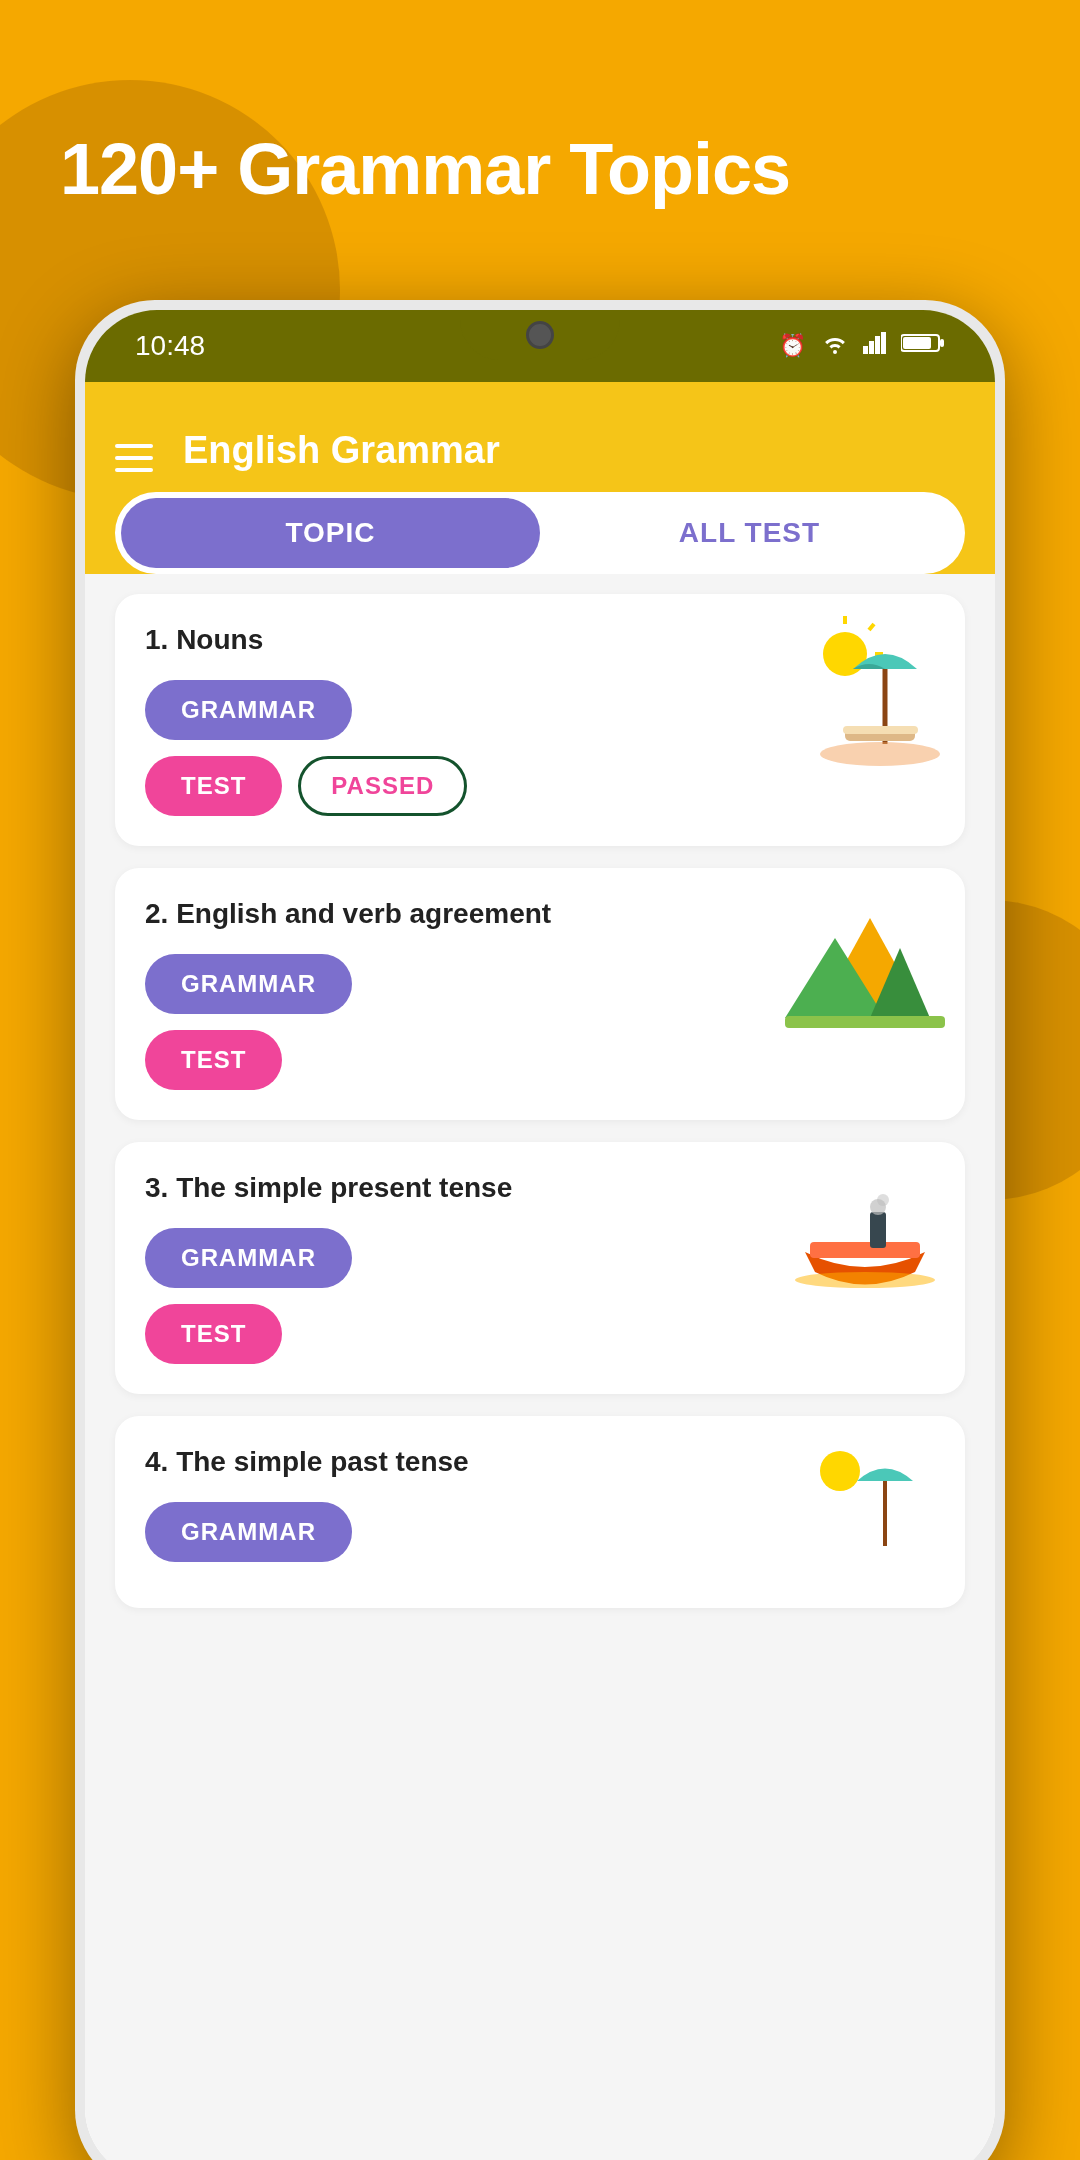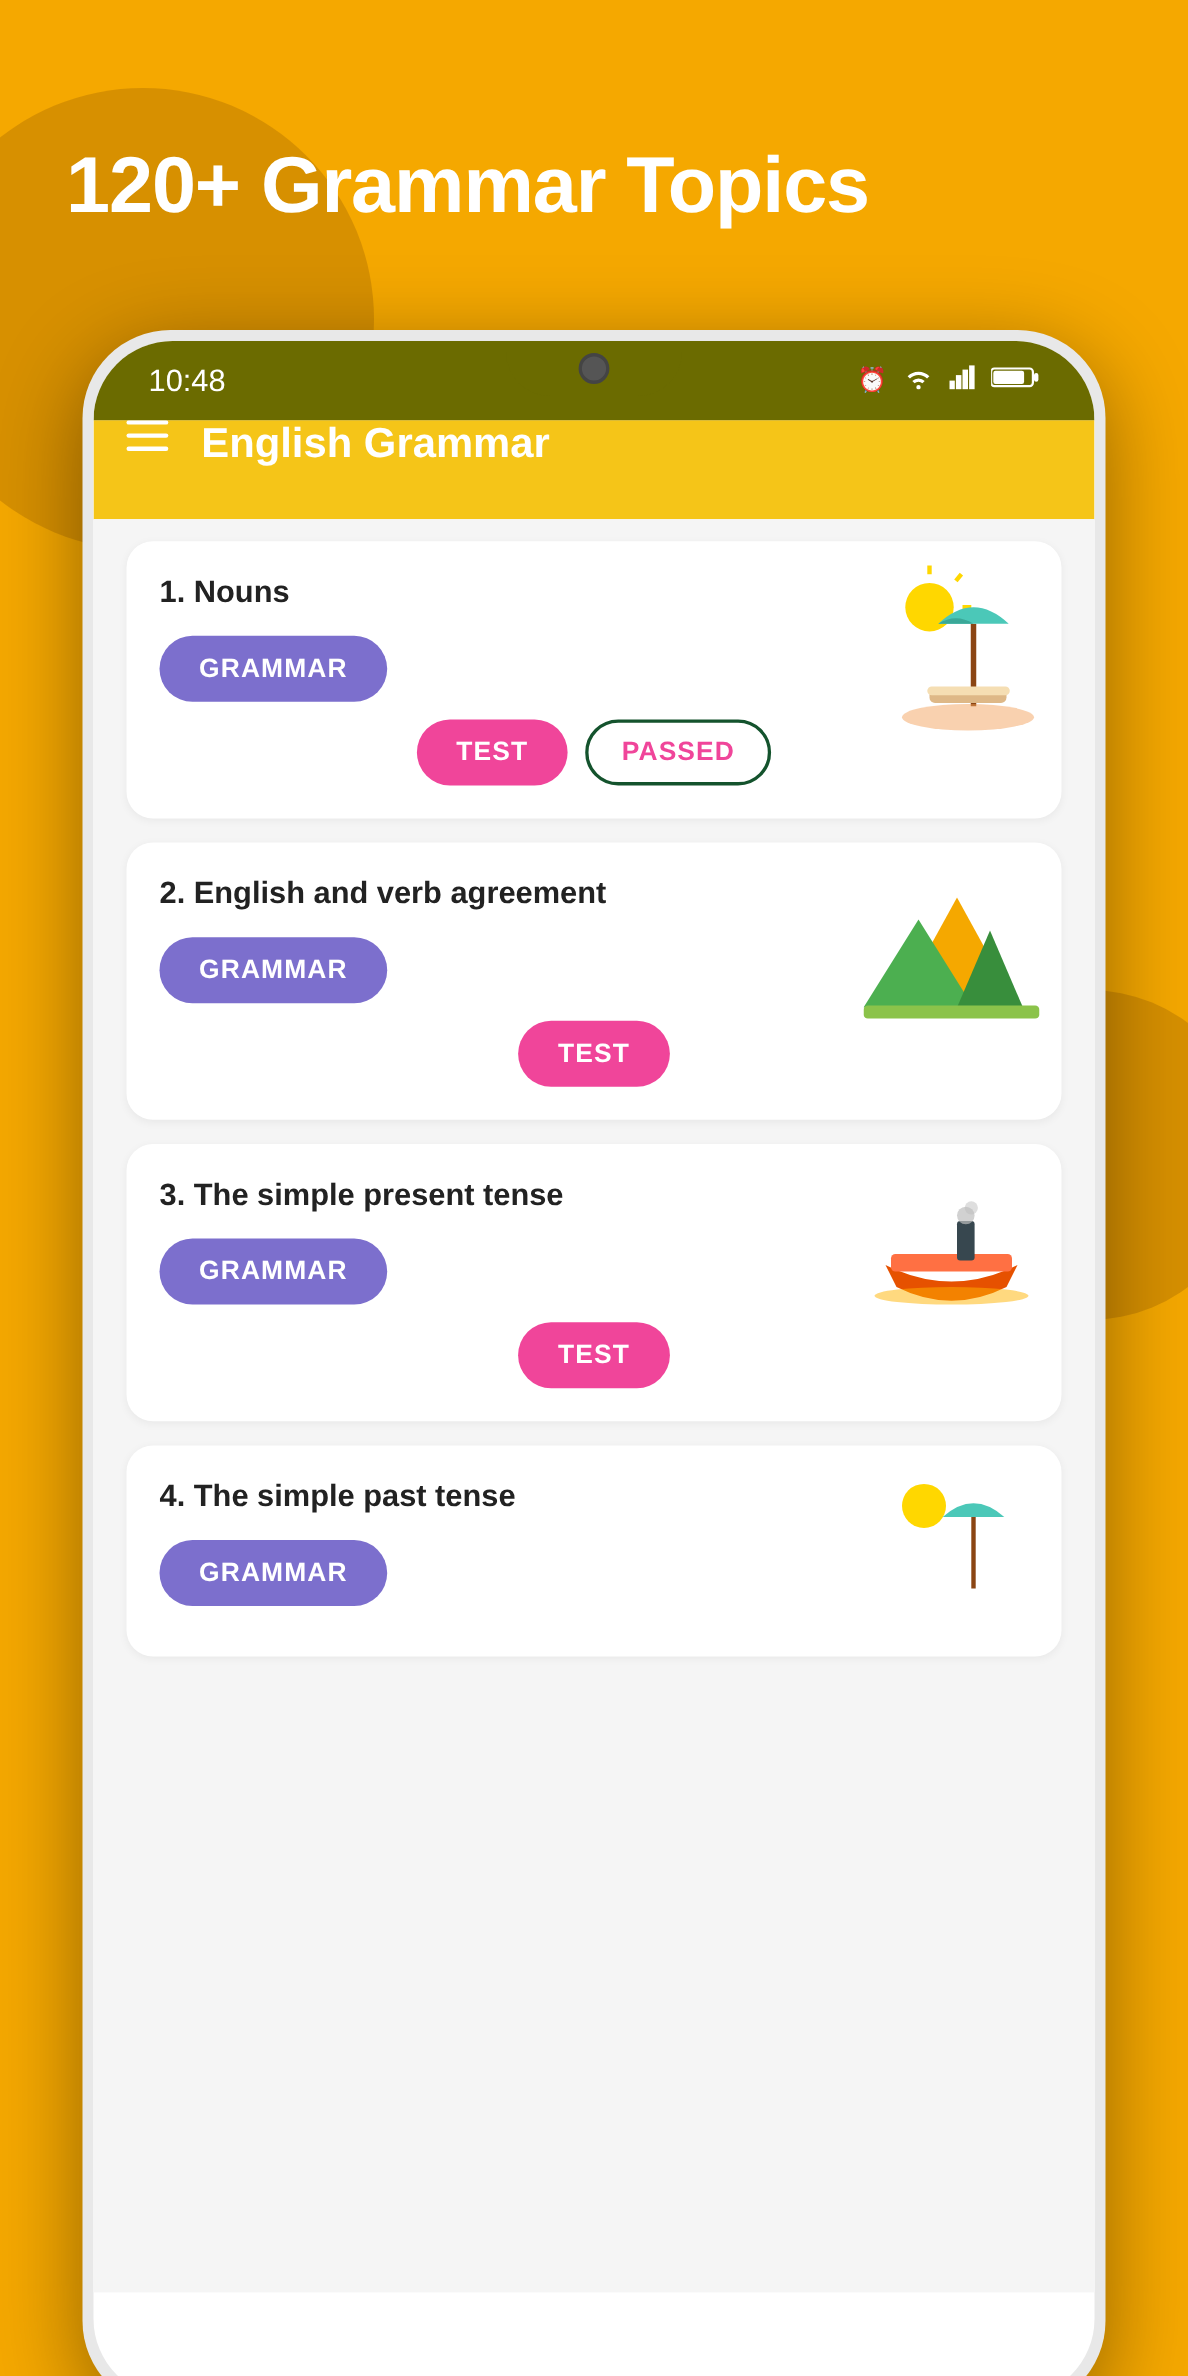--- a/index.html
+++ b/index.html
@@ -118,21 +118,21 @@
       background: #555;
       border-radius: 50%;
       border: 3px solid #444;
     }
 
     
     .app-bar {
       background: #F5C518;
       height: 90px;
       display: flex;
-      align-items: flex-start;
+      align-items: flex-end;
       padding: 0 30px;
       gap: 30px;
     }
 
     .hamburger-icon {
       display: flex;
       flex-direction: column;
       gap: 8px;
       cursor: pointer;
     }
@@ -210,21 +210,20 @@
       font-weight: 700;
       color: #222;
       margin-bottom: 24px;
     }
 
     .btn-row {
       display: flex;
       align-items: center;
       flex-wrap: wrap;
       gap: 16px;
-      justify-content: center;
     }
 
     .grammar-btn {
       background: #7C6FCD;
       color: white;
       border: none;
       border-radius: 40px;
       padding: 16px 36px;
       font-size: 24px;
       font-weight: 700;
@@ -316,20 +315,26 @@
 
     <div class="app-bar">
       <div class="hamburger-icon">
         <span></span>
         <span></span>
         <span></span>
       </div>
       <span class="app-title">English Grammar</span>
     </div>
 
+    <div class="tab-bar">
+      <div class="tab-container">
+        <button class="tab-btn active">TOPIC</button>
+        <button class="tab-btn inactive">ALL TEST</button>
+      </div>
+    </div>
 
     <div class="content-area">
 
       <div class="topic-card">
         <div class="topic-title">
           <span>1</span>. <span>Nouns</span>
         </div>
 
         <div class="topic-illustration">
           <svg viewBox="0 0 160 160" xmlns="http://www.w3.org/2000/svg">

